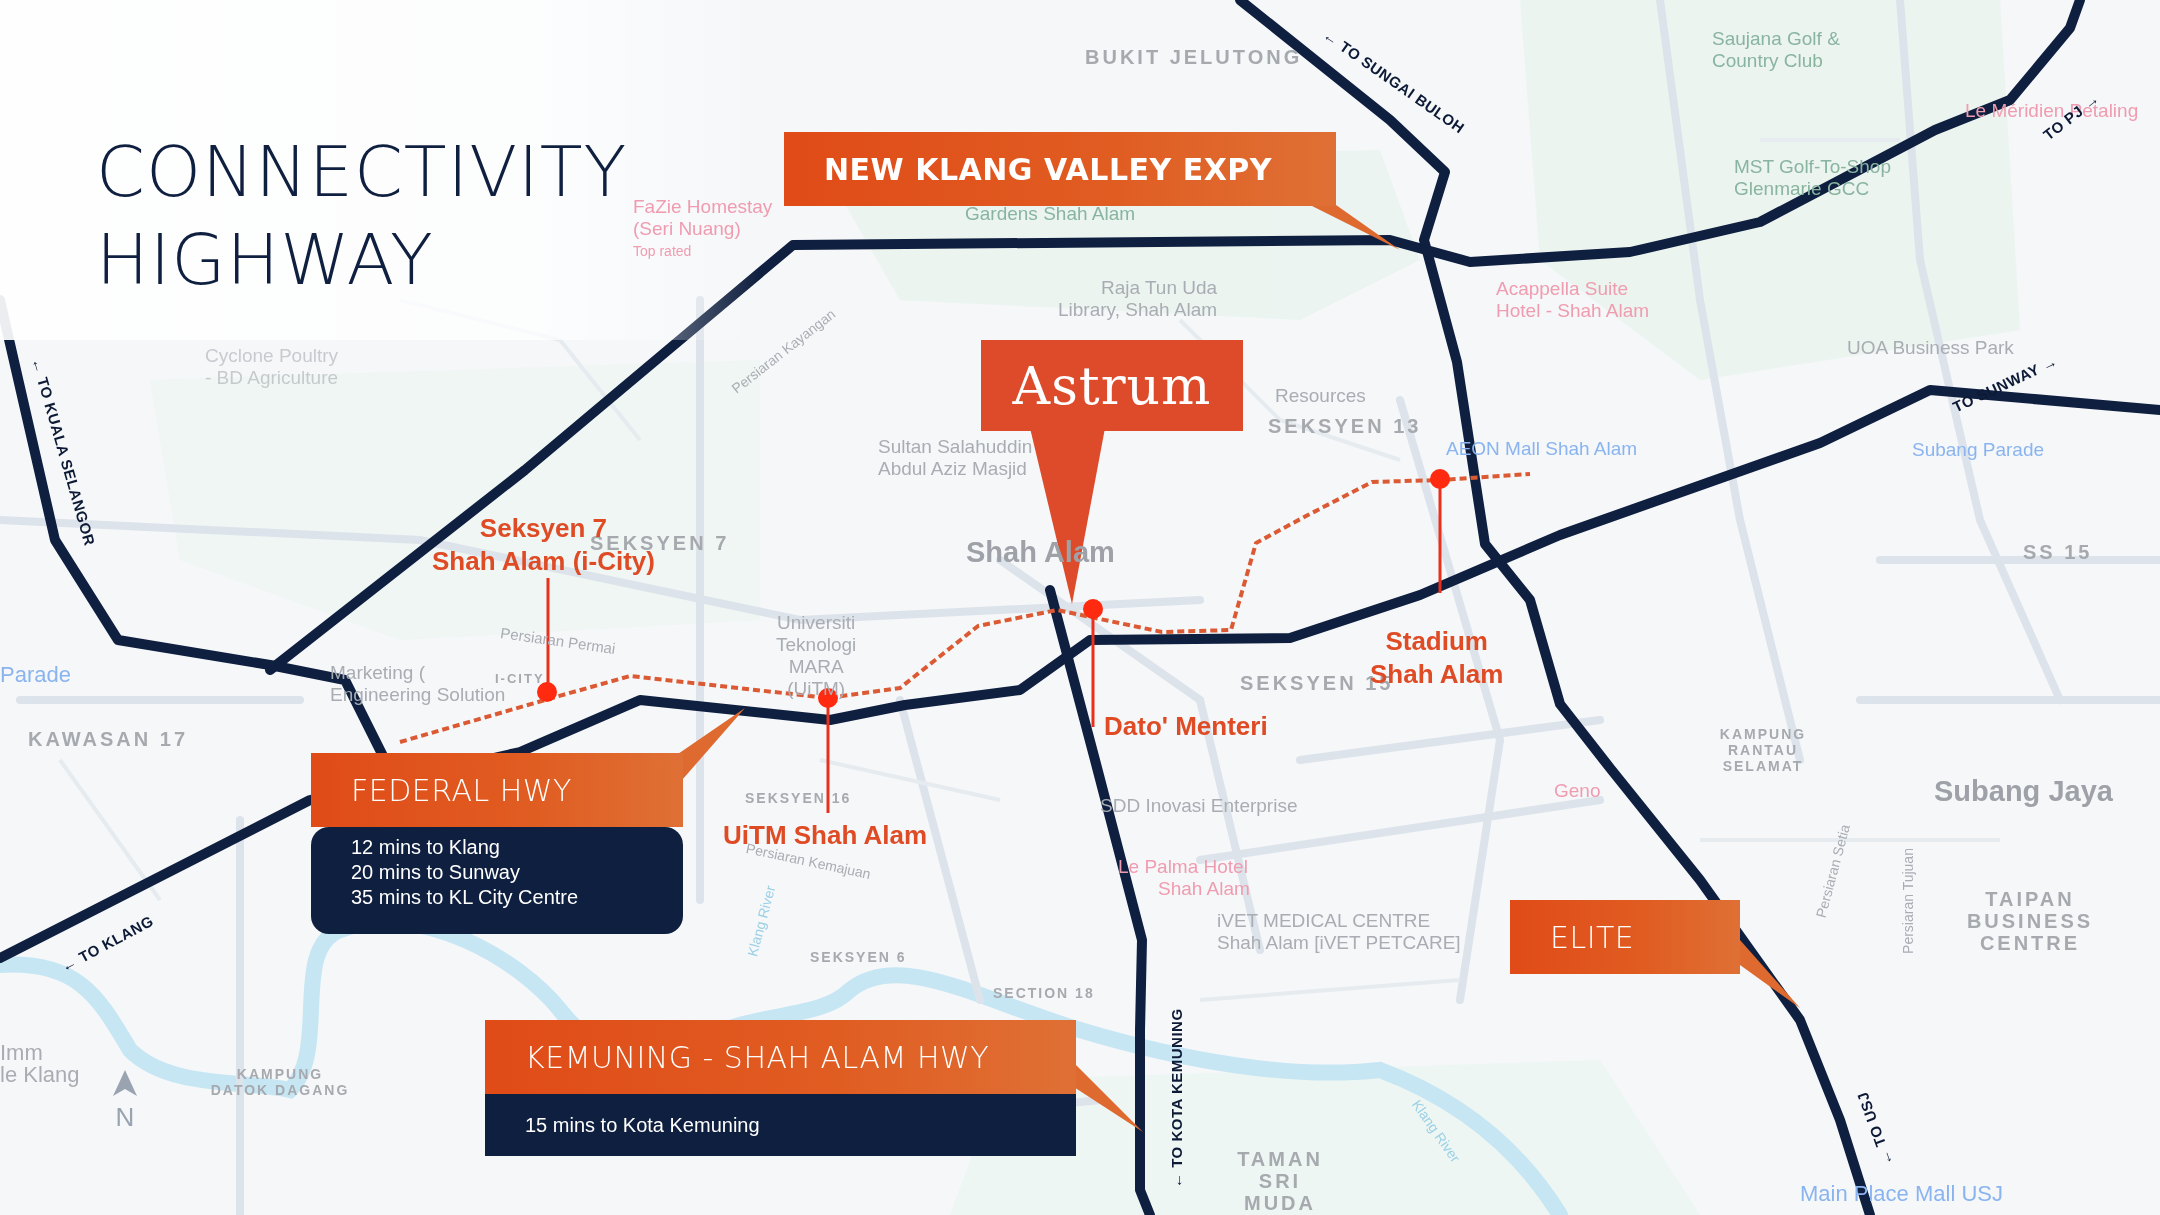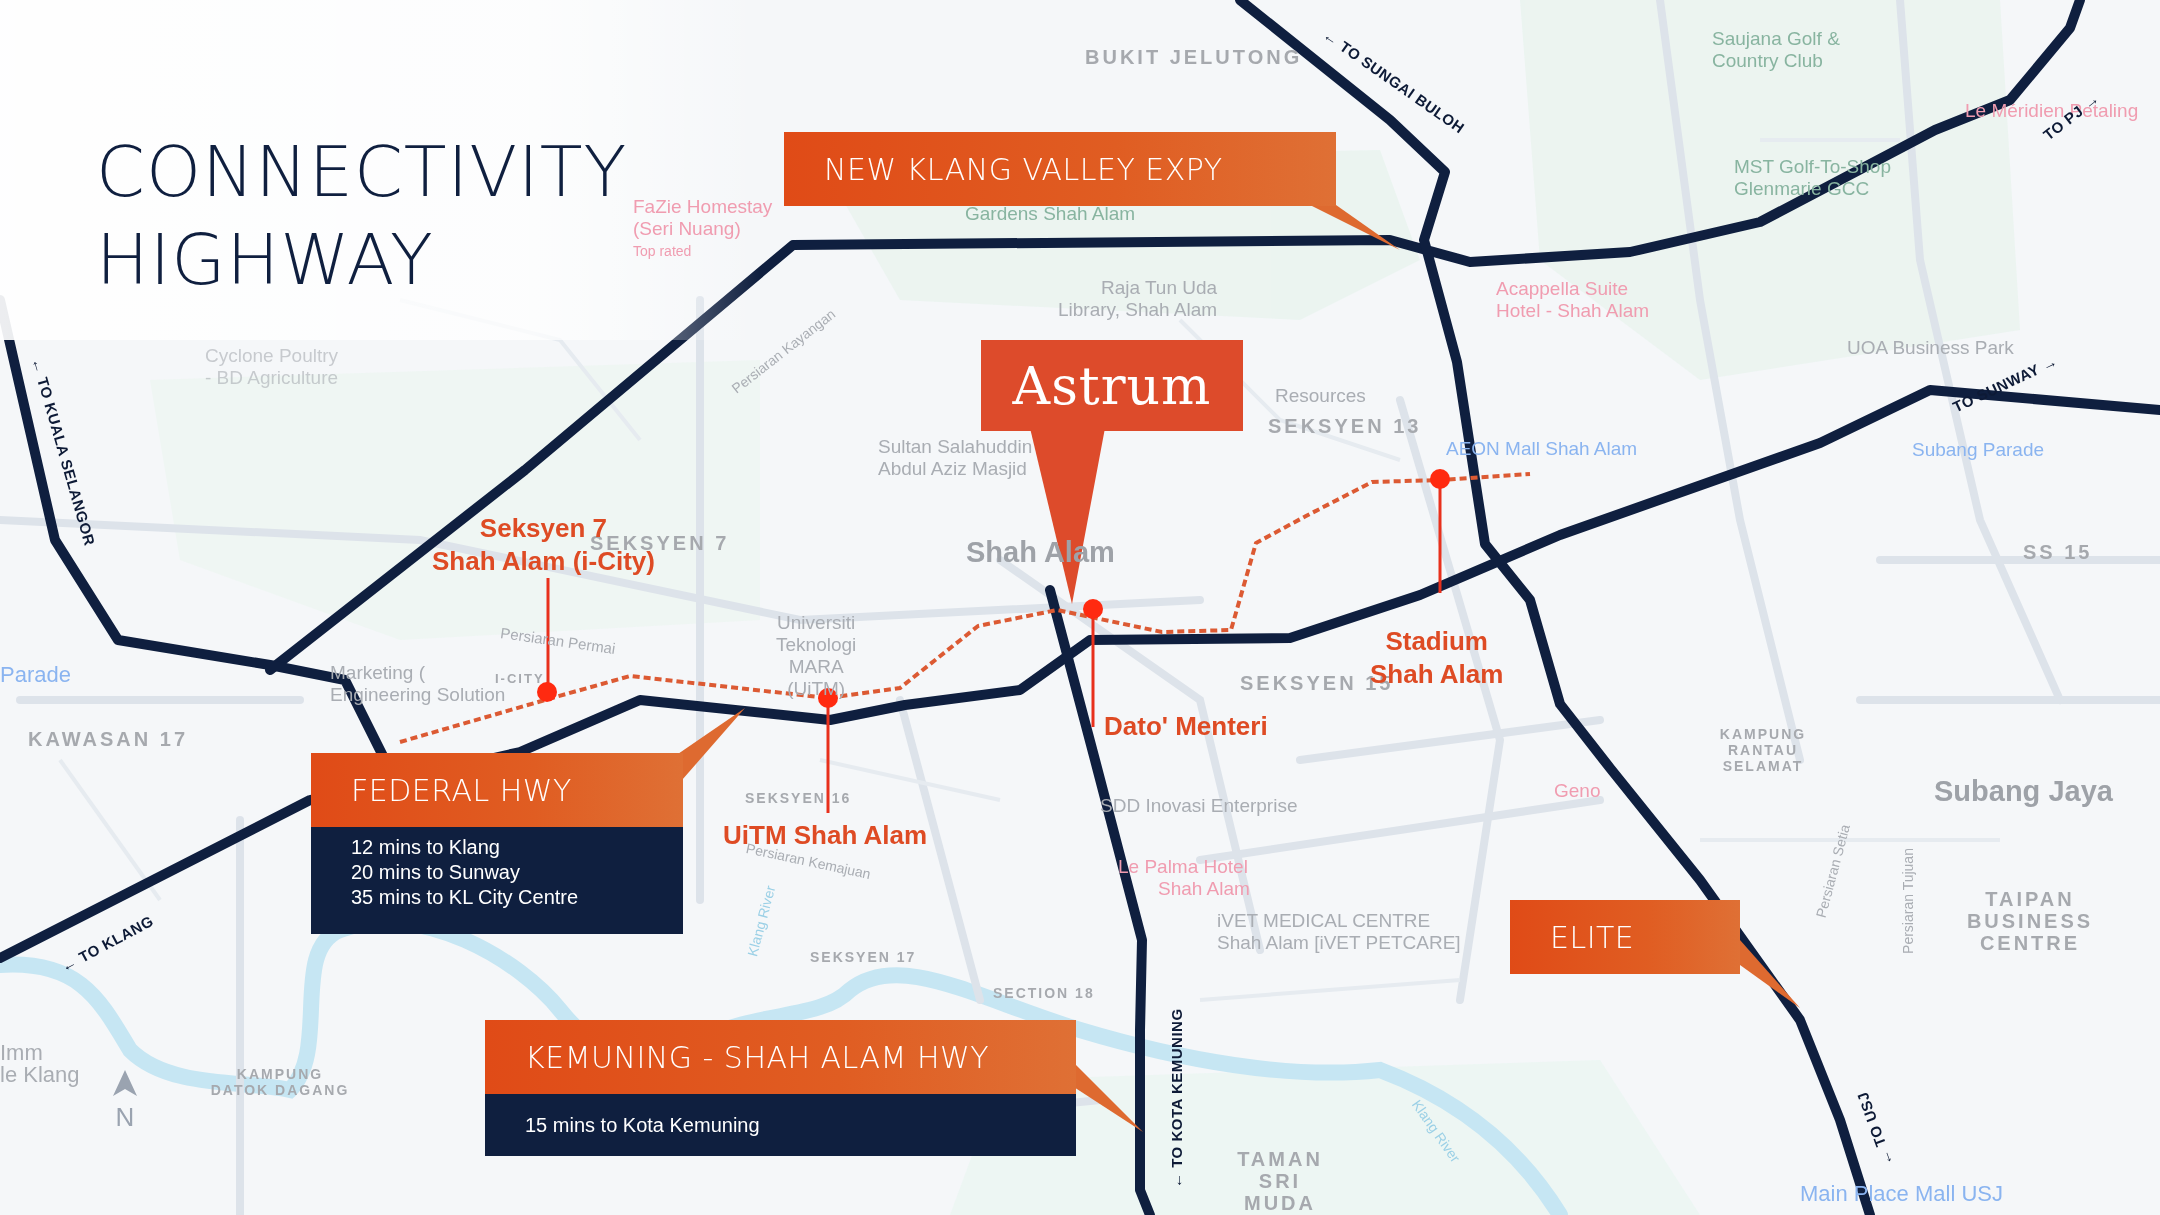--- a/index.html
+++ b/index.html
@@ -110,21 +110,21 @@
   <div class="title">
     <div>CONNECTIVITY</div>
     <div>HIGHWAY</div>
   </div>
 
   <div class="area" style="left:1085px;top:46px;">BUKIT JELUTONG</div>
   <div class="area" style="left:1268px;top:415px;">SEKSYEN 13</div>
   <div class="area" style="left:590px;top:532px;">SEKSYEN 7</div>
   <div class="area" style="left:1240px;top:672px;">SEKSYEN 15</div>
   <div class="area" style="left:745px;top:787px;font-size:14px;letter-spacing:2px;">SEKSYEN 16</div>
-  <div class="area" style="left:810px;top:946px;font-size:14px;letter-spacing:2px;">SEKSYEN 17</div>
+  <div class="area" style="left:810px;top:946px;font-size:14px;letter-spacing:2px;">SEKSYEN 6</div>
   <div class="area" style="left:993px;top:982px;font-size:14px;letter-spacing:2px;">SECTION 18</div>
   <div class="area" style="left:28px;top:728px;">KAWASAN 17</div>
   <div class="area" style="left:2023px;top:541px;">SS 15</div>
   <div class="area" style="left:1708px;top:726px;width:110px;font-size:14px;letter-spacing:2px;white-space:normal;line-height:16px;">KAMPUNG RANTAU SELAMAT</div>
   <div class="area" style="left:1955px;top:888px;width:150px;white-space:normal;">TAIPAN BUSINESS CENTRE</div>
   <div class="area" style="left:1220px;top:1148px;width:120px;white-space:normal;">TAMAN SRI MUDA</div>
   <div class="area" style="left:210px;top:1066px;width:140px;font-size:14px;letter-spacing:2px;white-space:normal;line-height:16px;">KAMPUNG DATOK DAGANG</div>
   <div class="area" style="left:495px;top:668px;font-size:13px;letter-spacing:2px;">I-CITY</div>
 
   <div class="poi green" style="left:1712px;top:28px;">
@@ -212,24 +212,24 @@
     </div>
   <div class="stn" style="left:723px;top:819px;">UiTM Shah Alam</div>
   <div class="stn" style="left:1104px;top:710px;">Dato' Menteri</div>
   <div class="stn" style="left:1370px;top:625px;">
     <div>Stadium</div>
       <div>Shah Alam</div>
     </div>
 
   <div class="astrum">Astrum</div>
 
-  <div class="hwy-head" style="left:784px;top:132px;width:552px;">NEW KLANG VALLEY EXPY</div>
+  <div class="hwy-head" style="left:784px;top:132px;width:552px;font-weight:bold;">NEW KLANG VALLEY EXPY</div>
 
   <div class="hwy-head" style="left:311px;top:753px;width:372px;">FEDERAL HWY</div>
-  <div class="hwy-body" style="left:311px;top:827px;width:372px;height:107px;padding-top:8px;">
+  <div class="hwy-body" style="left:311px;top:827px;width:372px;height:107px;padding-top:8px;border-radius:18px;">
     <div>12 mins to Klang</div>
     <div>20 mins to Sunway</div>
     <div>35 mins to KL City Centre</div>
   </div>
 
   <div class="hwy-head" style="left:485px;top:1020px;width:591px;">KEMUNING - SHAH ALAM HWY</div>
   <div class="hwy-body" style="left:485px;top:1094px;width:591px;height:62px;display:flex;align-items:center;">
     <div>15 mins to Kota Kemuning</div>
   </div>
 

